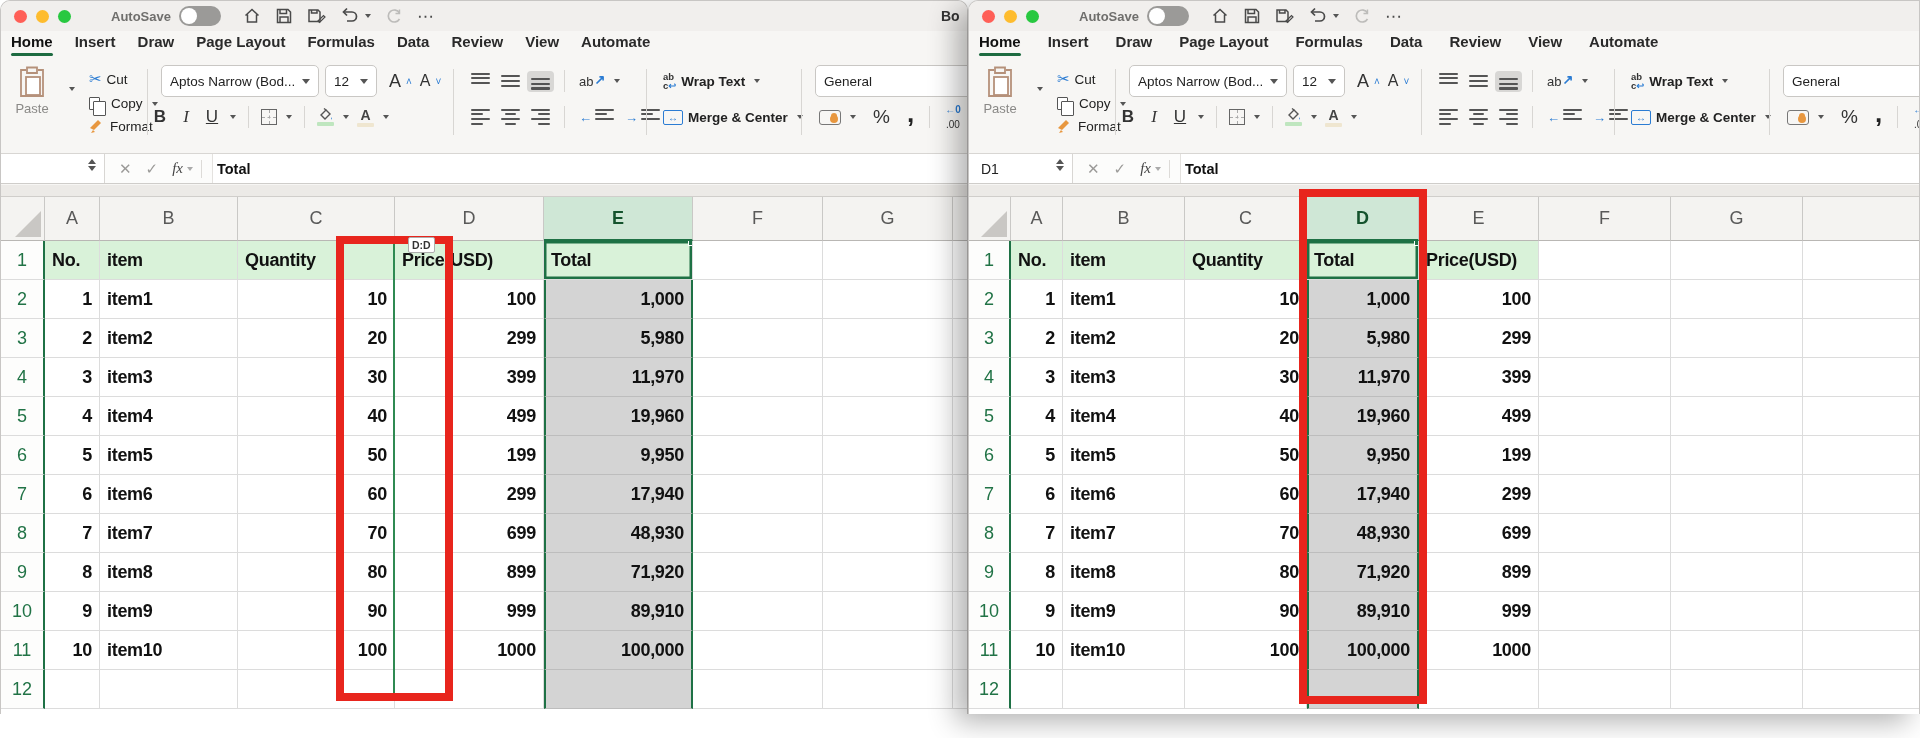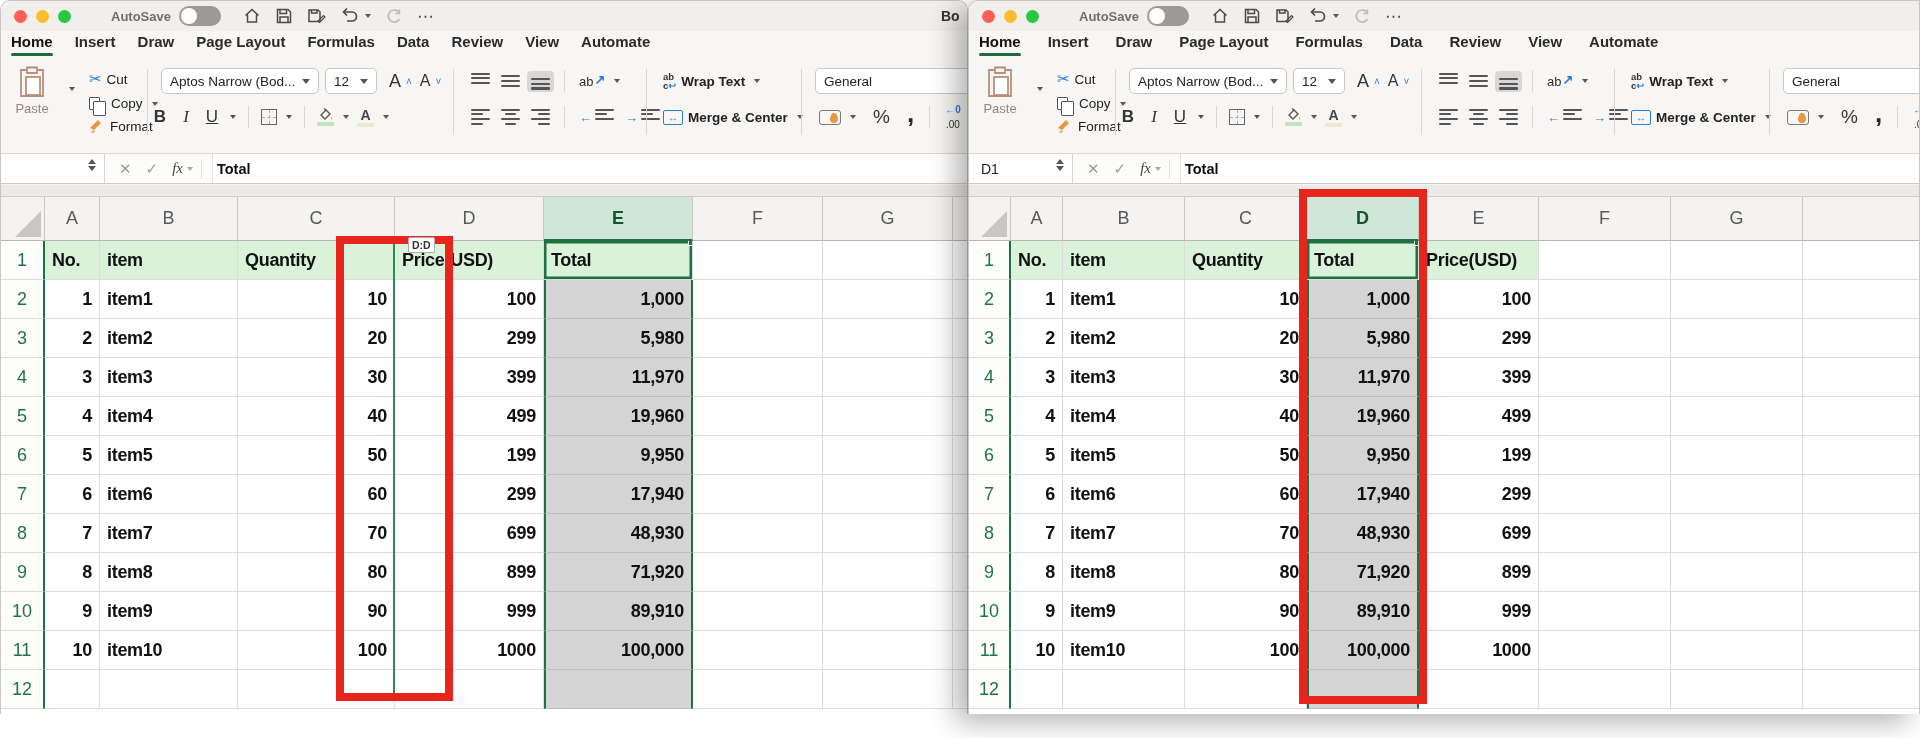--- a/index.html
+++ b/index.html
@@ -48,21 +48,21 @@
 
   
   .ribbon{position:absolute; top:58px; left:0; right:0; height:94px; background:var(--uibg);}
   .rgrp{position:absolute; top:6px; height:82px;}
   .rdiv{position:absolute; top:10px; width:1px; height:66px; background:#d8d6d3;}
   .rrow{display:flex; align-items:center; height:32px;}
   .rrow + .rrow{margin-top:4px;}
   .rlabel{font-size:13.5px; color:#222; white-space:nowrap;}
   .rbtn{display:flex; align-items:center; gap:5px; padding:2px 4px; border-radius:4px;}
   .rbtn.sel{background:#d8d7d5;}
-  .combo{background:#fff; border:1px solid #c9c7c4; border-radius:5px; height:26px;
+  .combo{background:#fff; border:1px solid #c9c7c4; border-radius:5px; height:32px;
     display:flex; align-items:center; padding:0 8px; font-size:13.5px; color:#222; white-space:nowrap;}
   
   .paste{display:flex; flex-direction:column; align-items:center; width:46px;}
   .paste .plabel{font-size:13px; color:#8a8987; margin-top:2px;}
   
   .fmt-letter{font-size:17px; color:#333; width:18px; text-align:center;}
   .fmt-letter.b{font-weight:800;}
   .fmt-letter.i{font-family:"Liberation Serif", serif; font-style:italic;}
   .fmt-letter.u{text-decoration:underline;}
   .colorbar{display:inline-flex; flex-direction:column; align-items:center; line-height:1;}

